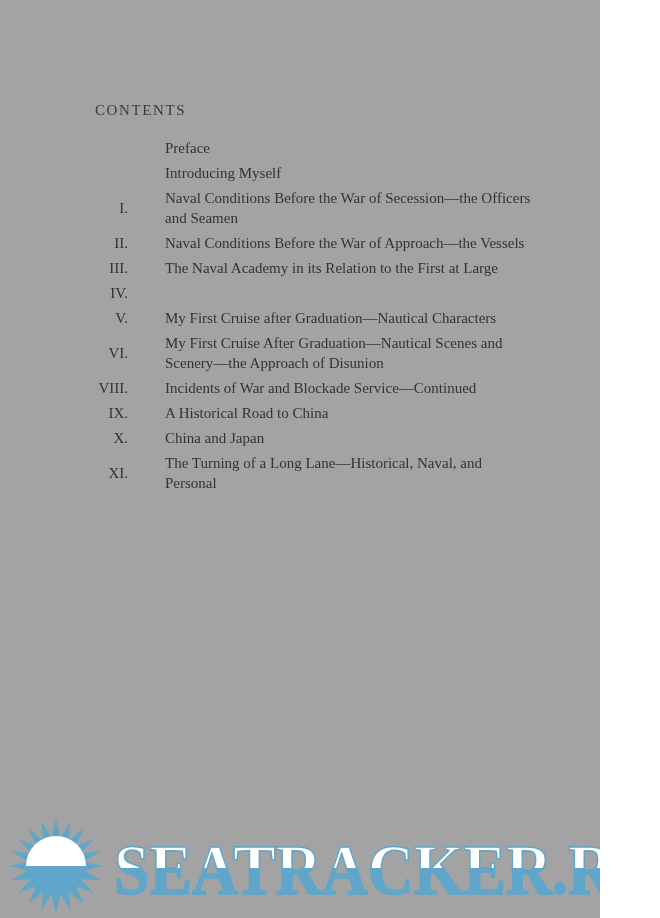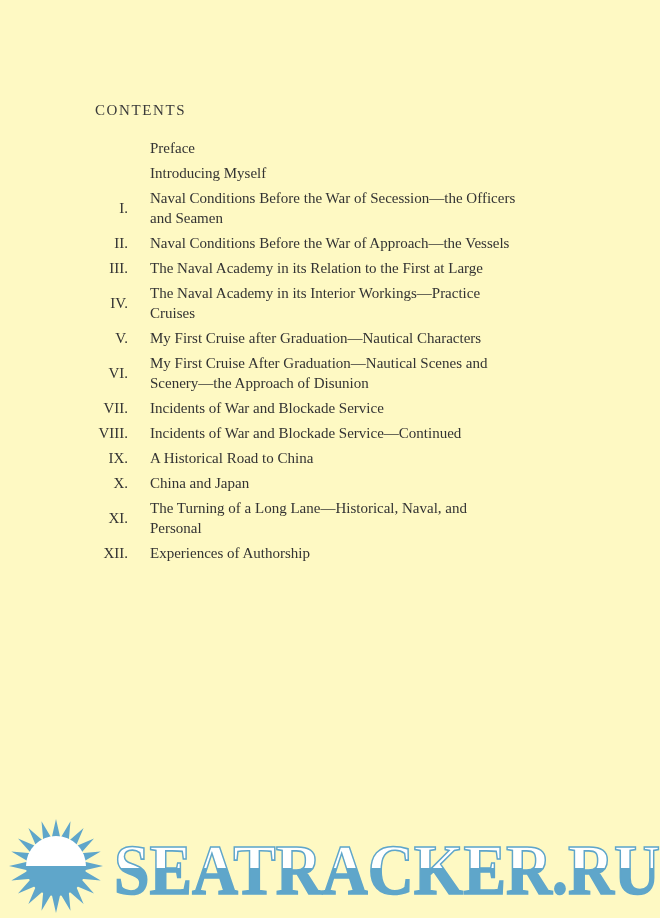--- a/index.html
+++ b/index.html
@@ -2,23 +2,23 @@
 <html><head>
 <meta charset="utf-8">
 <style>
   html, body {
     margin: 0;
     padding: 0;
     background: #ffffff;
   }
   .page {
     position: relative;
-    width: 660px;
+    width: 600px;
     height: 918px;
-    background: #fef9c3;
+    background: #a3a3a3;
     overflow: hidden;
     font-family: "Liberation Serif", serif;
     color: #333333;
   }
   .heading {
     position: absolute;
     left: 95px;
     top: 100px;
     margin: 0;
     font-size: 15px;
@@ -42,20 +42,21 @@
   .toc-num {
     flex: none;
     width: 55px;
     padding-right: 22px;
     text-align: right;
     align-self: center;
   }
   .toc-title {
     width: 420px;
     white-space: pre-line;
+    margin-left: 15px;
   }
   .watermark {
     position: absolute;
     left: 4px;
     top: 812px;
     width: 660px;
     height: 106px;
   }
   .watermark svg {
     display: block;
@@ -85,56 +86,46 @@
       <div class="toc-row">
         <div class="toc-num">II.</div>
         <div class="toc-title">Naval Conditions Before the War of Approach—the Vessels</div>
       </div>
       <div class="toc-row">
         <div class="toc-num">III.</div>
         <div class="toc-title">The Naval Academy in its Relation to the First at Large</div>
       </div>
       <div class="toc-row">
         <div class="toc-num">IV.</div>
-        <div class="toc-title">The Naval Academy in its Interior Workings—Practice
-Cruises</div>
       </div>
       <div class="toc-row">
         <div class="toc-num">V.</div>
         <div class="toc-title">My First Cruise after Graduation—Nautical Characters</div>
       </div>
       <div class="toc-row">
         <div class="toc-num">VI.</div>
         <div class="toc-title">My First Cruise After Graduation—Nautical Scenes and
 Scenery—the Approach of Disunion</div>
-      </div>
-      <div class="toc-row">
-        <div class="toc-num">VII.</div>
-        <div class="toc-title">Incidents of War and Blockade Service</div>
       </div>
       <div class="toc-row">
         <div class="toc-num">VIII.</div>
         <div class="toc-title">Incidents of War and Blockade Service—Continued</div>
       </div>
       <div class="toc-row">
         <div class="toc-num">IX.</div>
         <div class="toc-title">A Historical Road to China</div>
       </div>
       <div class="toc-row">
         <div class="toc-num">X.</div>
         <div class="toc-title">China and Japan</div>
       </div>
       <div class="toc-row">
         <div class="toc-num">XI.</div>
         <div class="toc-title">The Turning of a Long Lane—Historical, Naval, and
 Personal</div>
-      </div>
-      <div class="toc-row">
-        <div class="toc-num">XII.</div>
-        <div class="toc-title">Experiences of Authorship</div>
       </div>
     </div>
 
   <div class="watermark">
     <svg id="wm-svg" width="660" height="106" viewBox="0 0 660 106" xmlns="http://www.w3.org/2000/svg">
       <defs>
         <linearGradient id="disc-grad" x1="0" y1="0" x2="0" y2="1">
           <stop offset="0" stop-color="#ffffff"></stop>
           <stop offset="0.5" stop-color="#ffffff"></stop>
           <stop offset="0.5" stop-color="#5fa6ca"></stop>

